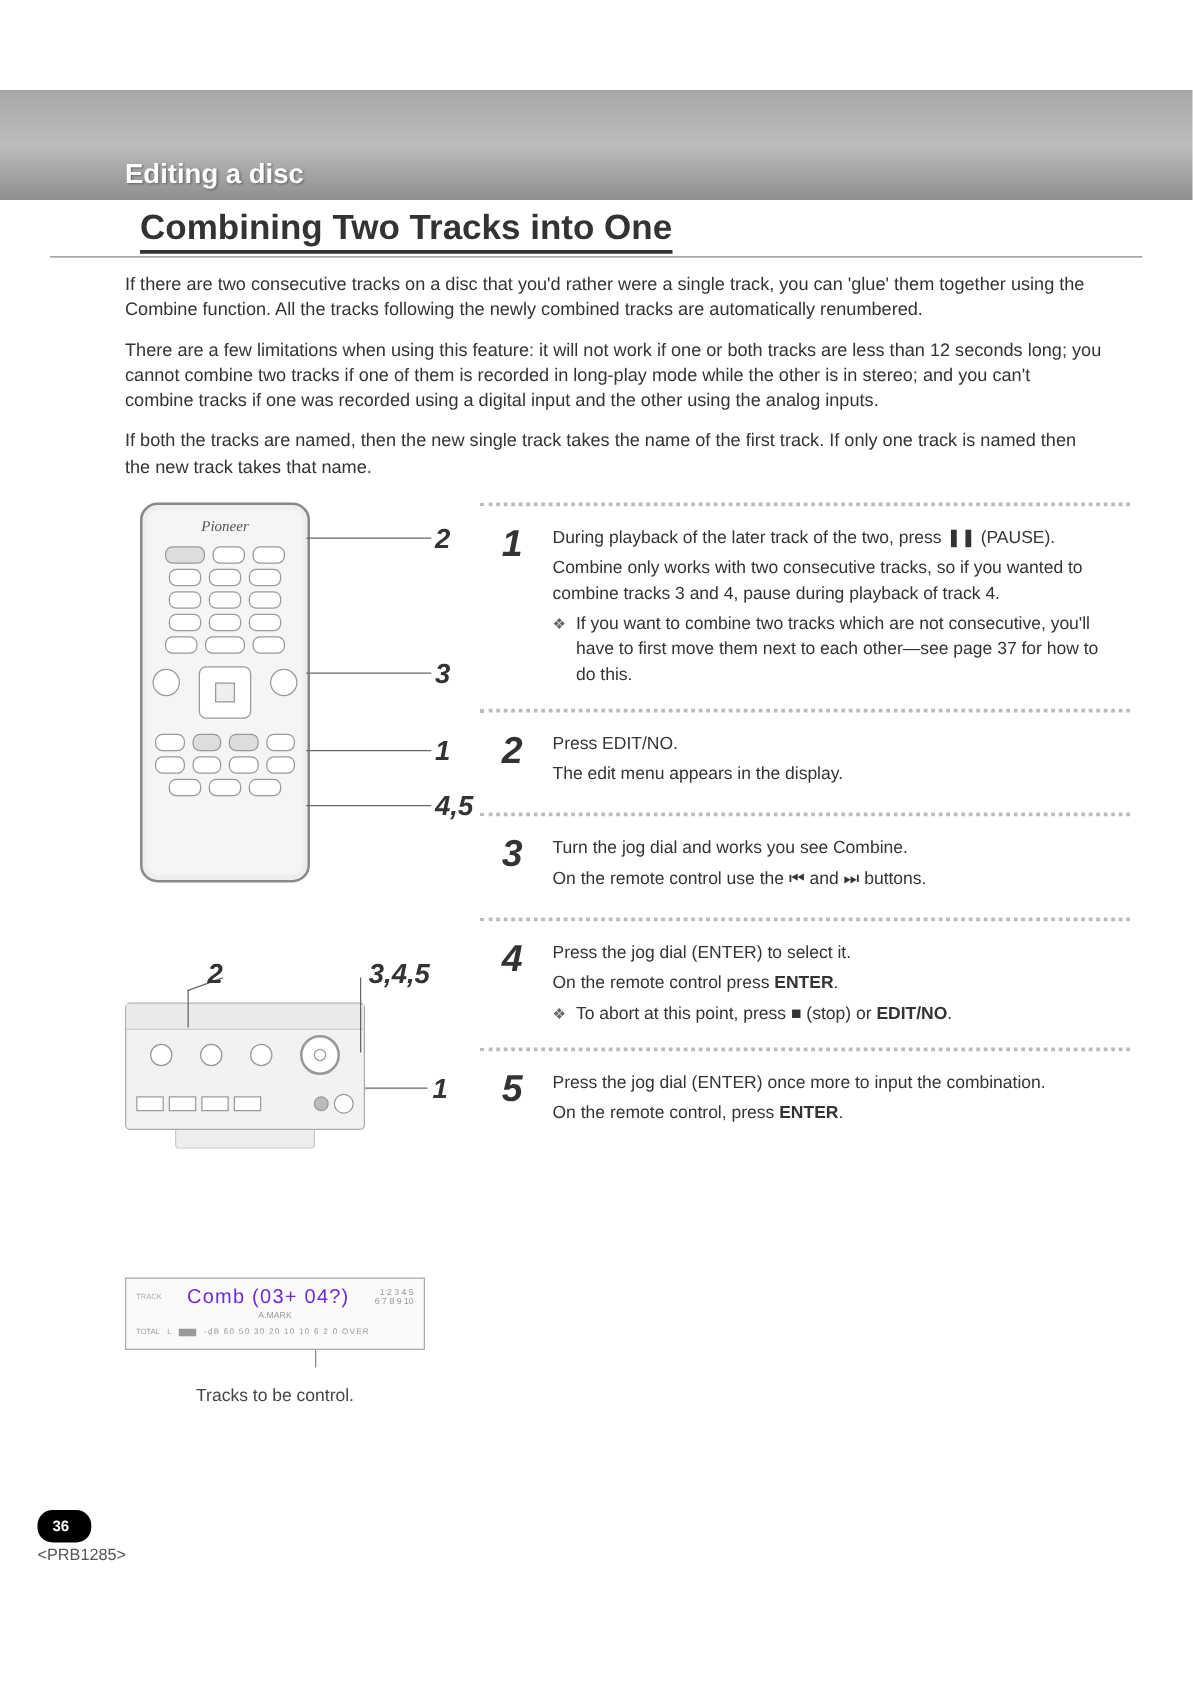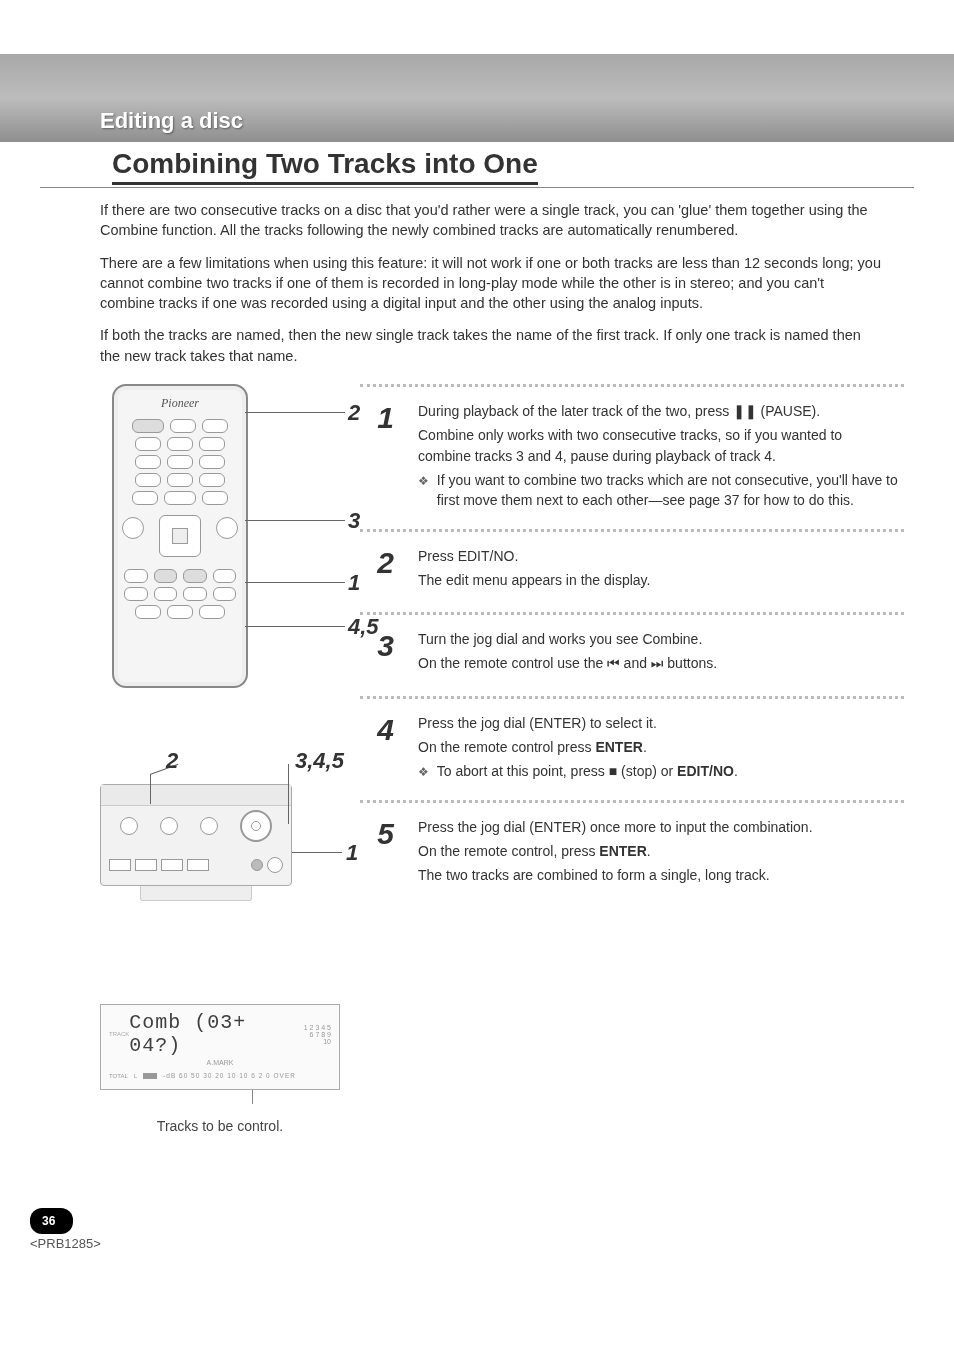--- a/index.html
+++ b/index.html
@@ -8,21 +8,21 @@
     font-family: Arial, Helvetica, sans-serif;
     background: #fff;
     color: #333;
     width: 954px;
   }
   .page {
     width: 954px;
     min-height: 1351px;
     position: relative;
     box-sizing: border-box;
-    padding-top: 54px;
+    padding-top: 72px;
   }
   .topband {
     height: 88px;
     background: linear-gradient(180deg,#a8a8a8 0%, #bcbcbc 50%, #8f8f8f 100%);
     display:flex;
     align-items:flex-end;
   }
   .tab {
     color: #fff;
     font-weight: bold;
@@ -45,20 +45,21 @@
   }
   .intro {
     margin: 12px 72px 0 100px;
     font-size: 14.5px;
     line-height: 1.4;
   }
   .intro p { margin: 0 0 12px 0;}
   .content {
     display:flex;
     margin: 18px 50px 0 100px;
+    gap: 24px;
   }
   .leftcol {
     width: 260px;
     flex-shrink:0;
   }
   .rightcol {
     flex:1;
     border-top: 3px dotted #bbb;
   }
   .step {
@@ -233,24 +234,24 @@
     border:1px solid #aaa;
     background:#fafafa;
     padding:6px 8px 10px 8px;
   }
   .lcd-top{
     display:flex;
     justify-content:space-between;
     align-items:center;
   }
   .lcd-text{
-    font-family: Liberation Mono, monospace;
-    font-size:20px;
+    font-family: Liberation Sans, sans-serif;
+    font-size:16px;
     letter-spacing:1px;
-    color:#404040;
+    color:#6d28d9;
   }
   .lcd-grid{
     font-size:7px;
     color:#999;
     line-height:1;
     text-align:right;
   }
   .lcd-meter{
     margin-top:6px;
     font-size:7px;
@@ -461,21 +462,20 @@
             <span>To abort at this point, press ■ (stop) or <b>EDIT/NO</b>.</span>
           </div>
         </div>
       </div>
 
       <div class="step">
         <div class="stepnum">5</div>
         <div class="stepbody">
           <div class="head">Press the jog dial (ENTER) once more to input the combination.</div>
           <p>On the remote control, press <b>ENTER</b>.</p>
-          <p>The two tracks are combined to form a single, long track.</p>
         </div>
       </div>
     </div>
   </div>
 
   <div class="footer">
     <span class="pagenum-pill">36</span>
     <div class="docref">&lt;PRB1285&gt;</div>
   </div>
 </div>

